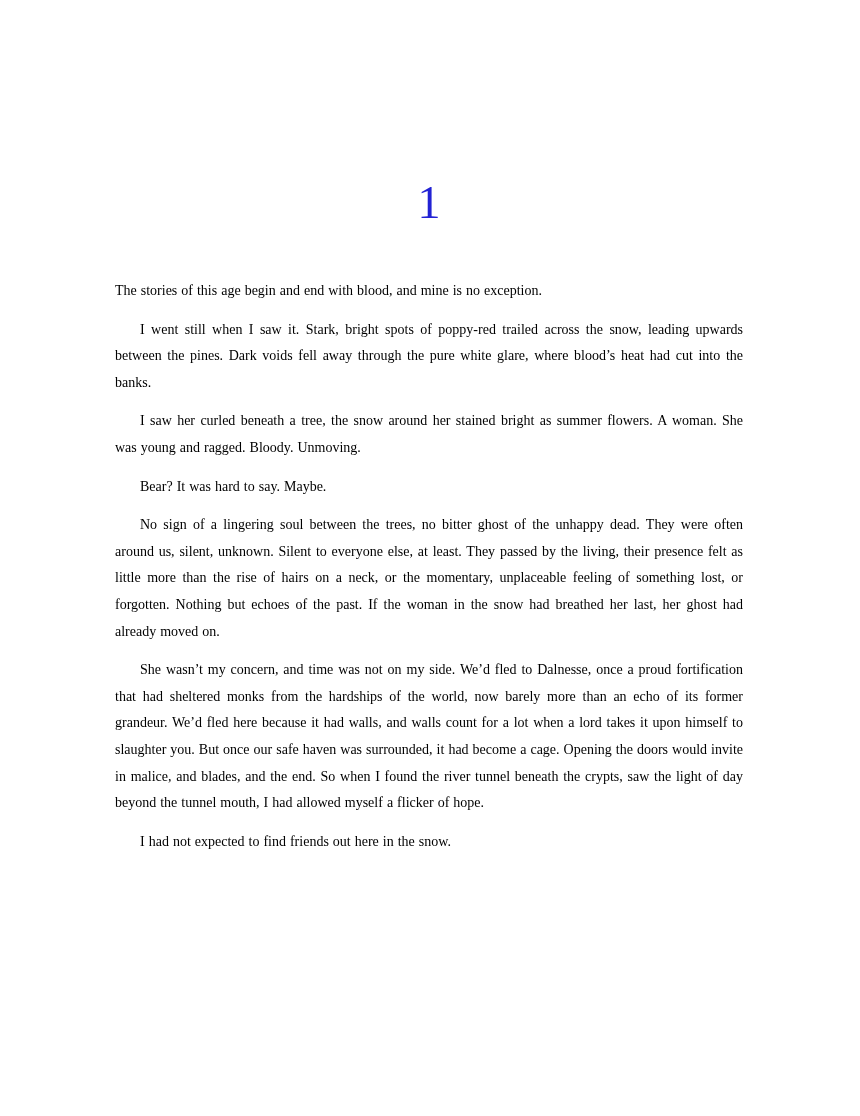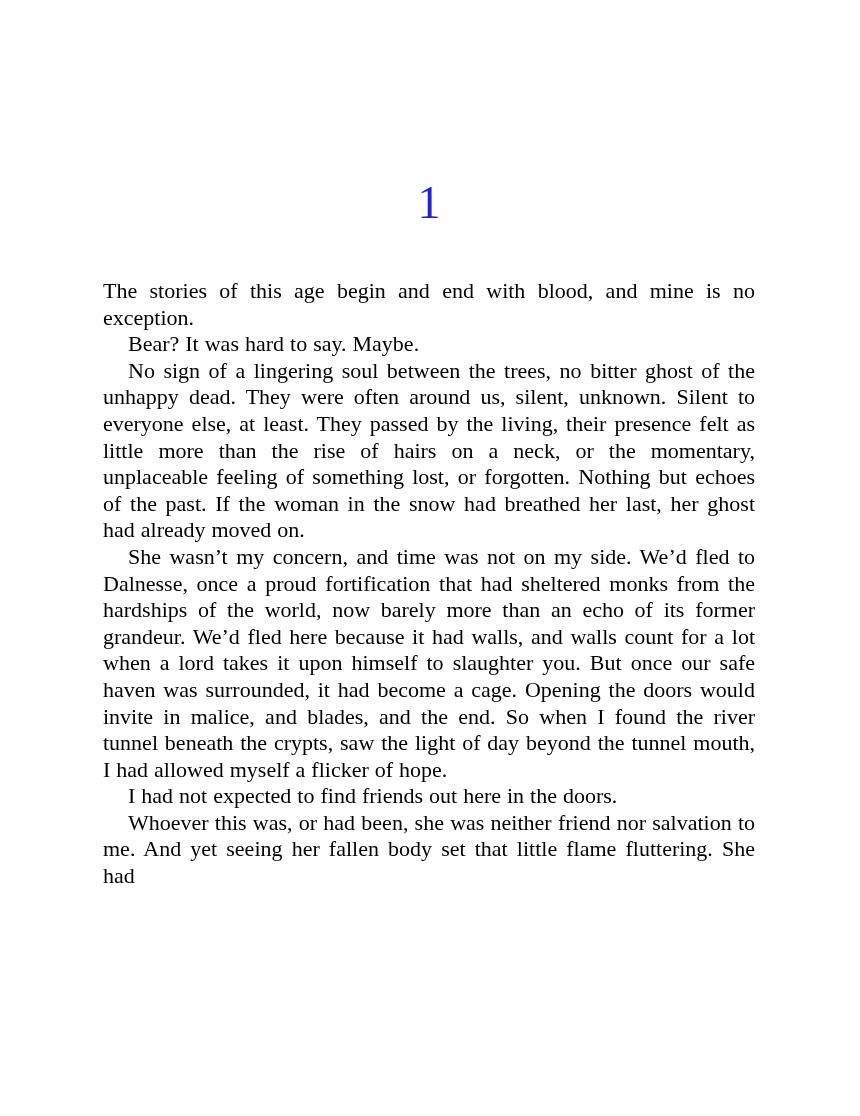--- a/index.html
+++ b/index.html
@@ -23,37 +23,38 @@
   }
   .chapter-heading {
     margin: 0 0 52px 0;
     padding-top: 180px;
     text-align: center;
     font-size: 46px;
     line-height: 1;
     font-weight: normal;
   }
   .body-text p {
-    margin: 0;
-    font-size: 22px;
+    margin: 12px;
+    font-size: 14px;
     line-height: 26.6px;
     text-align: justify;
     text-indent: 25px;
     word-spacing: 0.5px;
   }
   .body-text p.noindent {
     text-indent: 0;
   }
 </style>
 </head>
 <body style="background: rgb(255, 255, 255); color: rgb(0, 0, 0);">
 
 <div class="page">
   <h1 class="chapter-heading" style="color: rgb(34, 34, 212);">1</h1>
   <div class="body-text">
     <p class="noindent">The stories of this age begin and end with blood, and mine is no exception.</p>
+    <p>I went still when I saw it. Stark, bright spots of poppy-red trailed across the snow, leading upwards between the pines. Dark voids fell away through the pure white glare, where blood’s heat had cut into the banks.</p>
+    <p>I saw her curled beneath a tree, the snow around her stained bright as summer flowers. A woman. She was young and ragged. Bloody. Unmoving.</p>
     <p>Bear? It was hard to say. Maybe.</p>
     <p>No sign of a lingering soul between the trees, no bitter ghost of the unhappy dead. They were often around us, silent, unknown. Silent to everyone else, at least. They passed by the living, their presence felt as little more than the rise of hairs on a neck, or the momentary, unplaceable feeling of something lost, or forgotten. Nothing but echoes of the past. If the woman in the snow had breathed her last, her ghost had already moved on.</p>
     <p>She wasn’t my concern, and time was not on my side. We’d fled to Dalnesse, once a proud fortification that had sheltered monks from the hardships of the world, now barely more than an echo of its former grandeur. We’d fled here because it had walls, and walls count for a lot when a lord takes it upon himself to slaughter you. But once our safe haven was surrounded, it had become a cage. Opening the doors would invite in malice, and blades, and the end. So when I found the river tunnel beneath the crypts, saw the light of day beyond the tunnel mouth, I had allowed myself a flicker of hope.</p>
-    <p>I had not expected to find friends out here in the doors.</p>
-    <p>Whoever this was, or had been, she was neither friend nor salvation to me. And yet seeing her fallen body set that little flame fluttering. She had</p>
+    <p>I had not expected to find friends out here in the snow.</p>
   </div>
 </div>
 
 </body></html>

